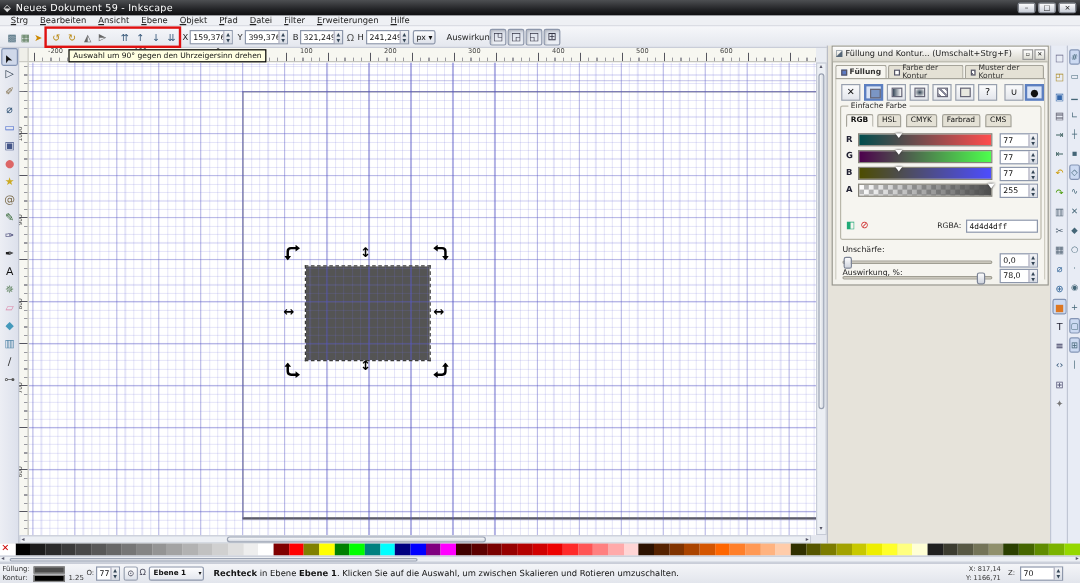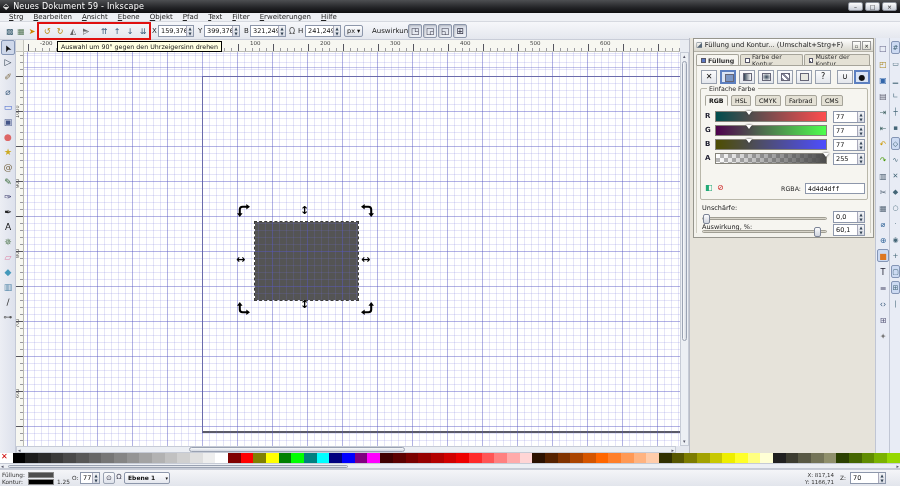--- a/index.html
+++ b/index.html
@@ -150,21 +150,21 @@
     </span>
 </div>
 
 <div class="abs" id="menubar">
     <span class="mitem">Strg</span>
     <span class="mitem">Bearbeiten</span>
     <span class="mitem">Ansicht</span>
     <span class="mitem">Ebene</span>
     <span class="mitem">Objekt</span>
     <span class="mitem">Pfad</span>
-    <span class="mitem">Text</span>
+    <span class="mitem">Datei</span>
     <span class="mitem">Filter</span>
     <span class="mitem">Erweiterungen</span>
     <span class="mitem">Hilfe</span>
   </div>
 
 <div class="abs" id="toolbar">
   <div id="selbtns">
       <span class="tbtn" style="left: 4px;"><span style="color: rgb(68, 102, 119);">▩</span></span>
       <span class="tbtn" style="left: 15px;"><span style="color: rgb(85, 119, 85);">▦</span></span>
       <span class="tbtn" style="left: 26px;"><span style="color: rgb(204, 136, 0);">➤</span></span>
@@ -413,21 +413,21 @@
         </div>
       <span class="spin" style="left:136px;top:145px;width:32px">
           <span class="val">0,0</span>
           <span class="arr">▲<br>▼</span>
         </span>
       <span class="plabel" style="top:157px">Auswirkung, %:</span>
       <div class="hslider" style="top:164px;width:125px">
           <span class="hthumb" id="opthumb" style="left: 90%;"></span>
         </div>
       <span class="spin" style="left:136px;top:158px;width:32px">
-          <span class="val">60,1</span>
+          <span class="val">78,0</span>
           <span class="arr">▲<br>▼</span>
         </span>
     </div>
   </div>
 </div>
 
 <div class="abs" id="cmdbar">
     <div class="bico" style="color: rgb(102, 102, 136);">□</div>
     <div class="bico" style="color: rgb(170, 136, 34);">◰</div>
     <div class="bico" style="color: rgb(51, 102, 170);">▣</div>
@@ -555,20 +555,21 @@
   <span class="stext" style="left:57px;top:9px">1.25</span>
   <span class="stext" style="left:72px;top:5px">O:</span>
   <span class="spin" style="left:80px;top:2px;width:20px;height:12px">
       <span class="val">77</span>
       <span class="arr">▲<br>▼</span>
     </span>
   <span class="sbtn" style="left:103px">⊙</span>
 
   <span class="sbtn" style="left:116px;width:6px;border:none;background:none">Ω</span>
   <span id="layerdd"><span>Ebene 1</span><span class="dd">▾</span></span>
+  <span id="statusmsg"><b>Rechteck</b><span> in Ebene </span><b>Ebene 1</b><span>. Klicken Sie auf die Auswahl, um zwischen Skalieren und Rotieren umzuschalten.</span></span>
   <span id="coords">
     <span>X:</span> <span>817,14</span><br>
     <span>Y:</span> <span>1166,71</span>
   </span>
   <span class="stext" style="right:54px;top:5px">Z:</span>
   <span class="spin" id="zoomspin" style="top:2px;width:36px;position:absolute">
       <span class="val">70</span>
       <span class="arr">▲<br>▼</span>
     </span>
 </div>

